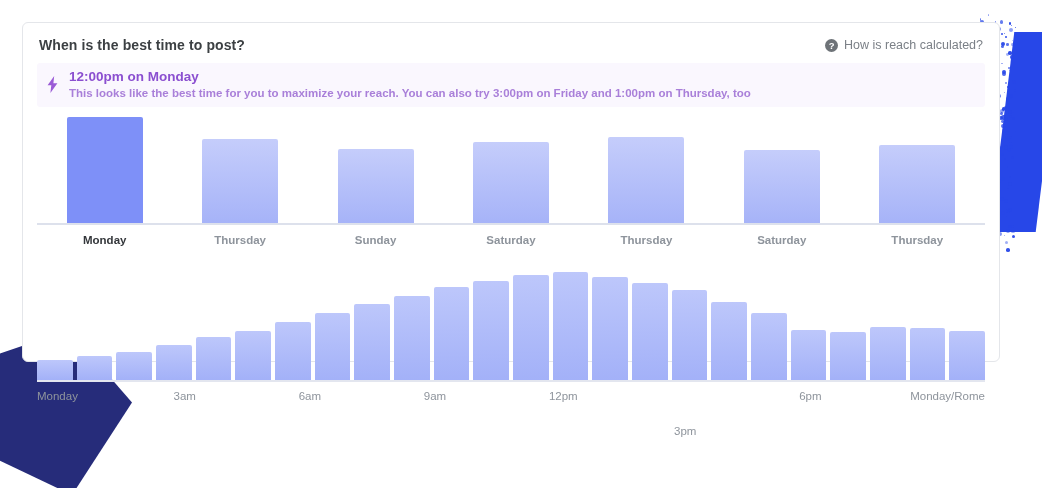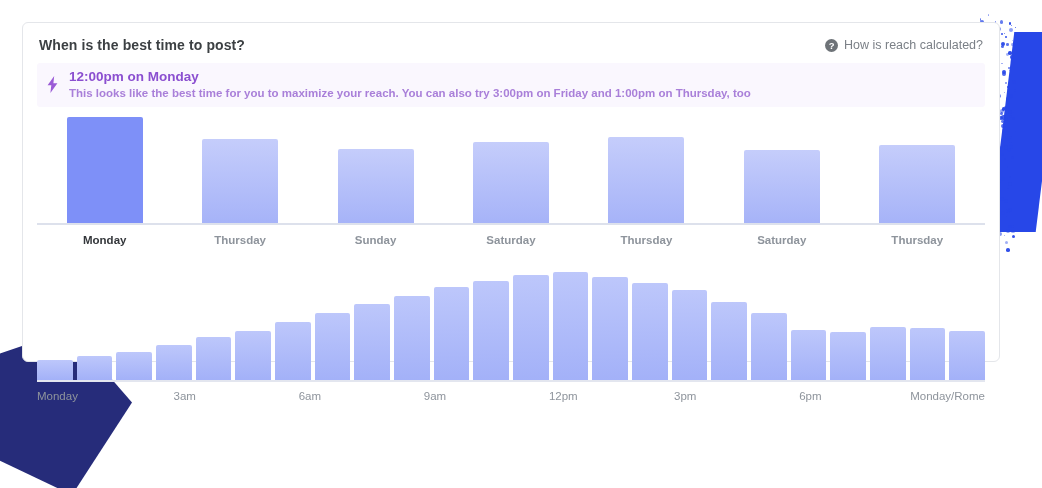--- a/index.html
+++ b/index.html
@@ -412,19 +412,19 @@
         <div class="hour-col">
           <div class="hour-bar" style="height: 44%;"></div>
         </div>
       </div>
     <div class="hours-labels" id="hours-labels">
         <div class="hour-label" style="left: 0%;">Monday</div>
         <div class="hour-label" style="left: 14.4%;">3am</div>
         <div class="hour-label" style="left: 27.6%;">6am</div>
         <div class="hour-label" style="left: 40.8%;">9am</div>
         <div class="hour-label" style="left: 54%;">12pm</div>
-        <div class="hour-label" style="left: 67.2%;">3pm</div>
+        <div class="hour-label" style="left: 67.2%; margin-top: 35px;">3pm</div>
         <div class="hour-label" style="left: 80.4%;">6pm</div>
         <div class="hour-label right-end">Monday/Rome</div>
       </div>
 
   </div>
 </div>
 
 </body></html>

